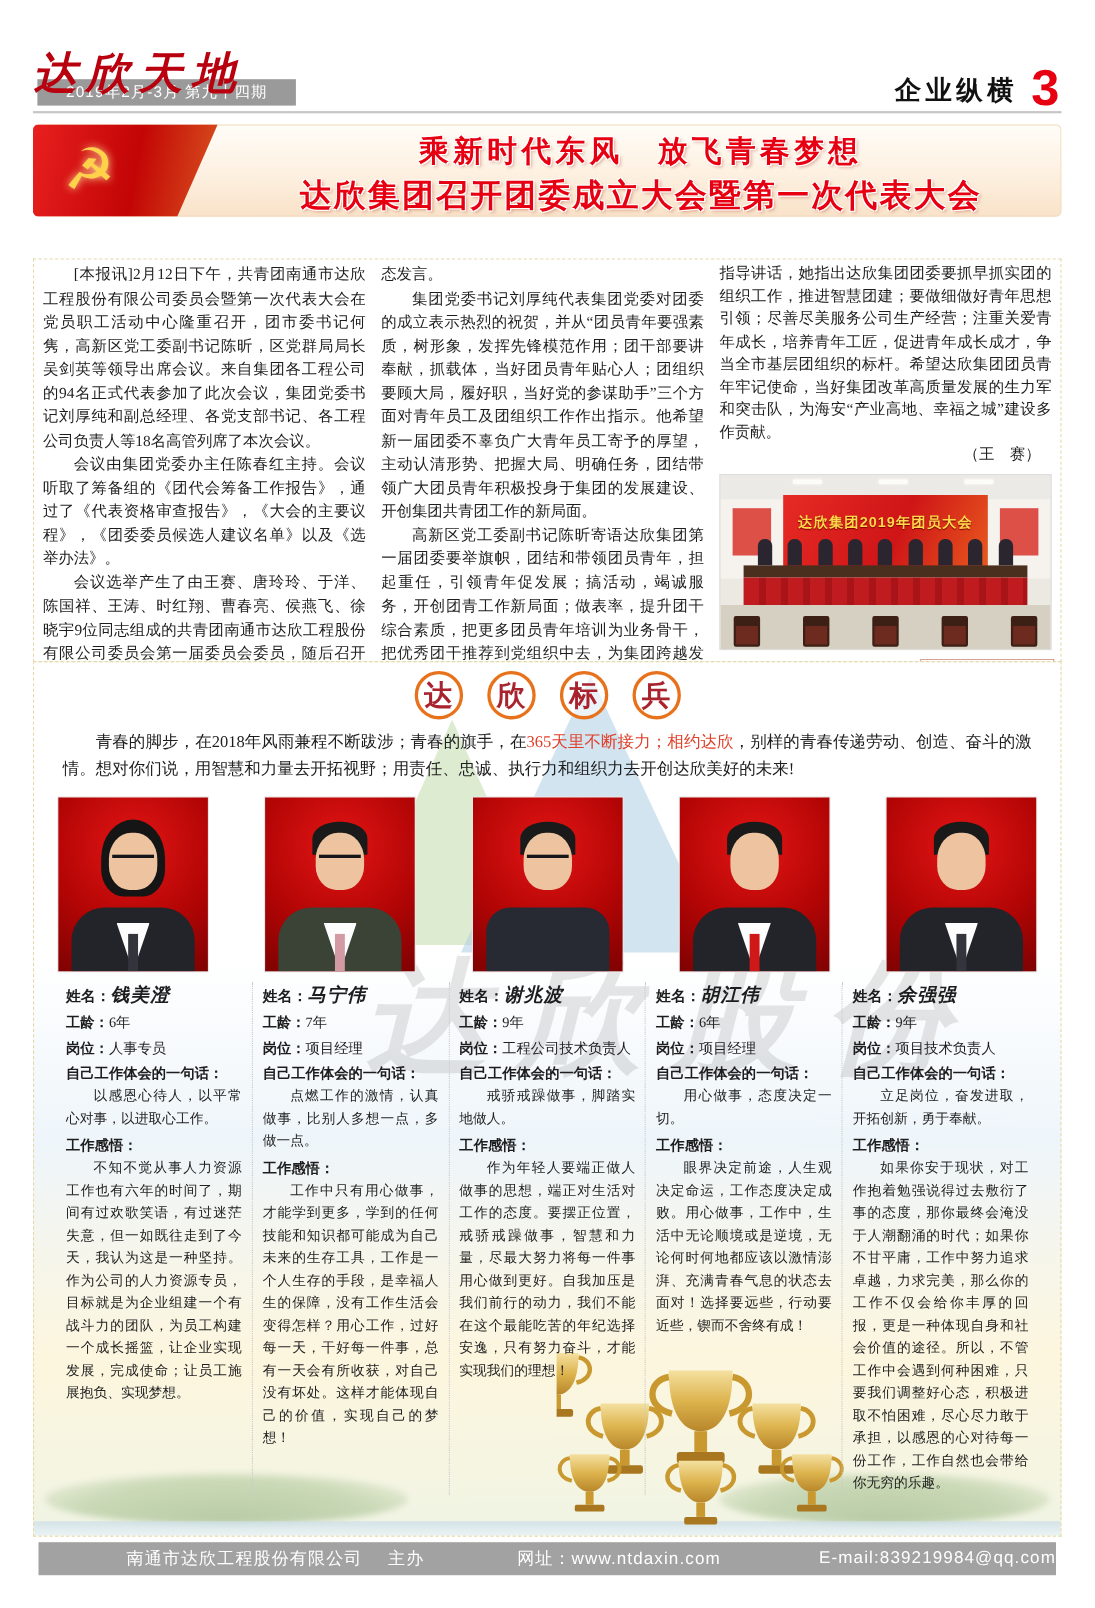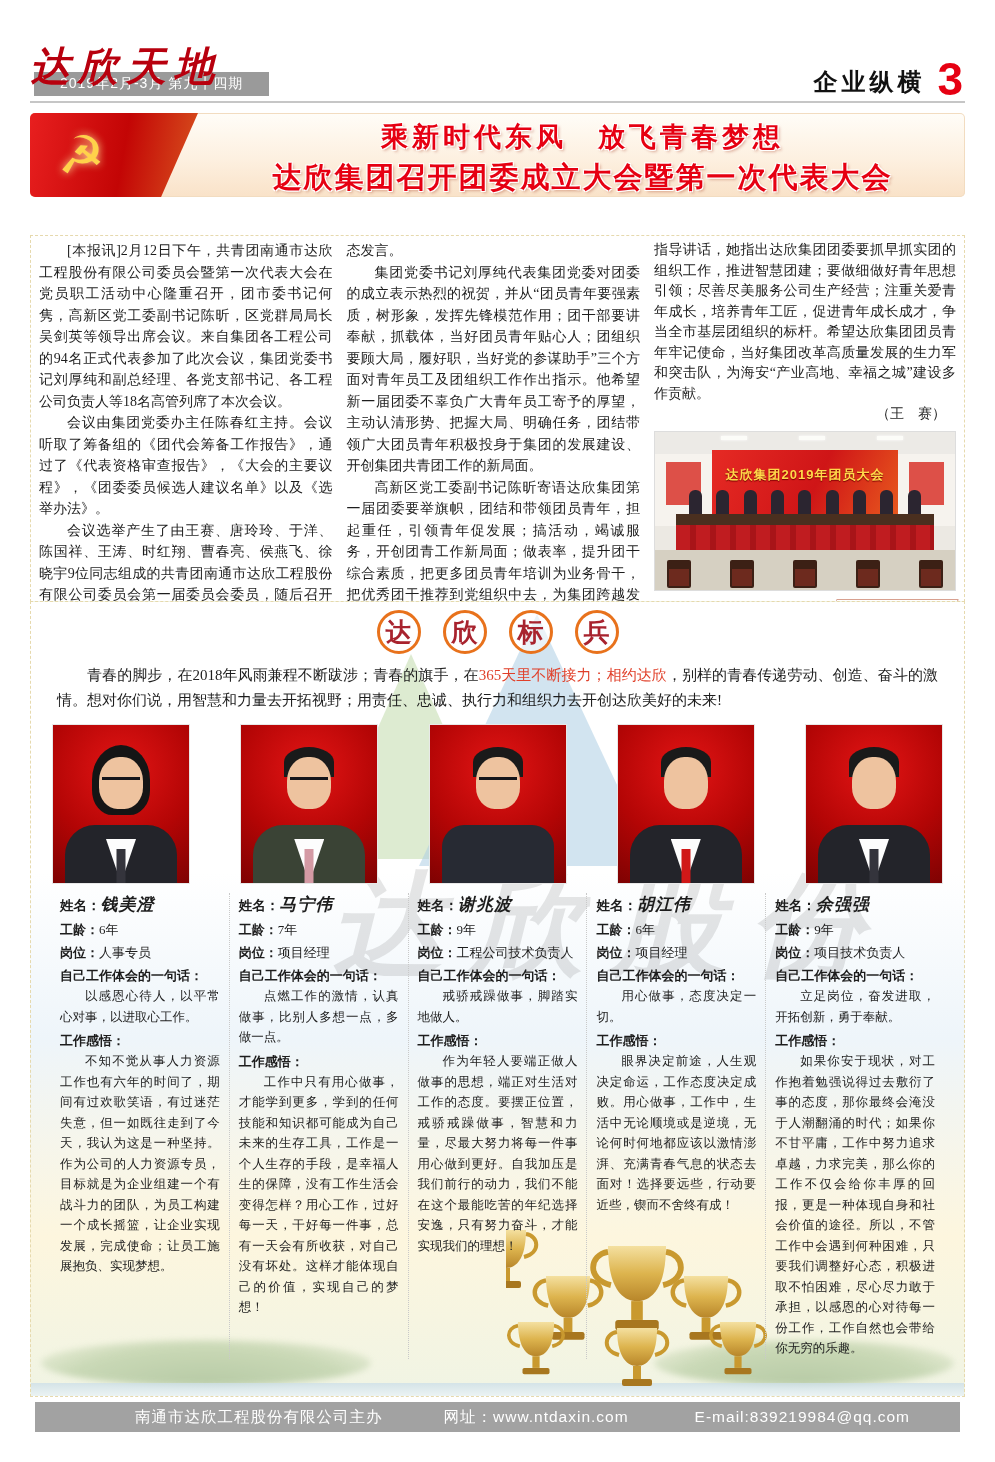--- a/index.html
+++ b/index.html
@@ -86,21 +86,21 @@
   .sec-label { display:block; margin-top:5px; }
   .ptext { font-size:12.5px; line-height:20.5px; text-align:justify; text-indent:2em; margin-top:1px; color:#222; }
 
   
   .trees { position:absolute; bottom:10px; height:46px; border-radius:50%; background:radial-gradient(ellipse at 50% 100%,#87a873 0%,#a8c292 60%,transparent 100%); filter:blur(3px); opacity:.55; z-index:0; }
   .trees-l { left:10px; width:330px; } .trees-r { right:10px; width:300px; }
   .lake { position:absolute; left:0; right:0; bottom:0; height:13px; background:linear-gradient(180deg,#cddfe8,#eaf3f7); opacity:.8; z-index:0; }
   .trophies { position:absolute; left:475px; top:628px; z-index:0; }
 
   
-  .footer { position:absolute; top:1402px; left:35px; width:925px; height:30px; background:#a2a2a2; color:#fff; display:flex; align-items:center; font-family:"Liberation Sans",sans-serif; font-size:15.5px; letter-spacing:1px; padding-left:100px; }
+  .footer { position:absolute; top:1402px; left:35px; width:925px; height:30px; background:#a2a2a2; color:#fff; display:flex; align-items:center; font-family:"Liberation Sans",sans-serif; font-size:15.5px; letter-spacing:1px; padding-left:80px;justify-content:space-between; }
   .footer span { margin-right:0; }
   .f-role { }
   .f-web { margin-left:61px; }
   .f-mail { margin-left:66px; }
 </style>
 </head>
 <body>
 
 <div class="hdr">
   <div class="issue">2019年2月-3月 第九十四期</div>

